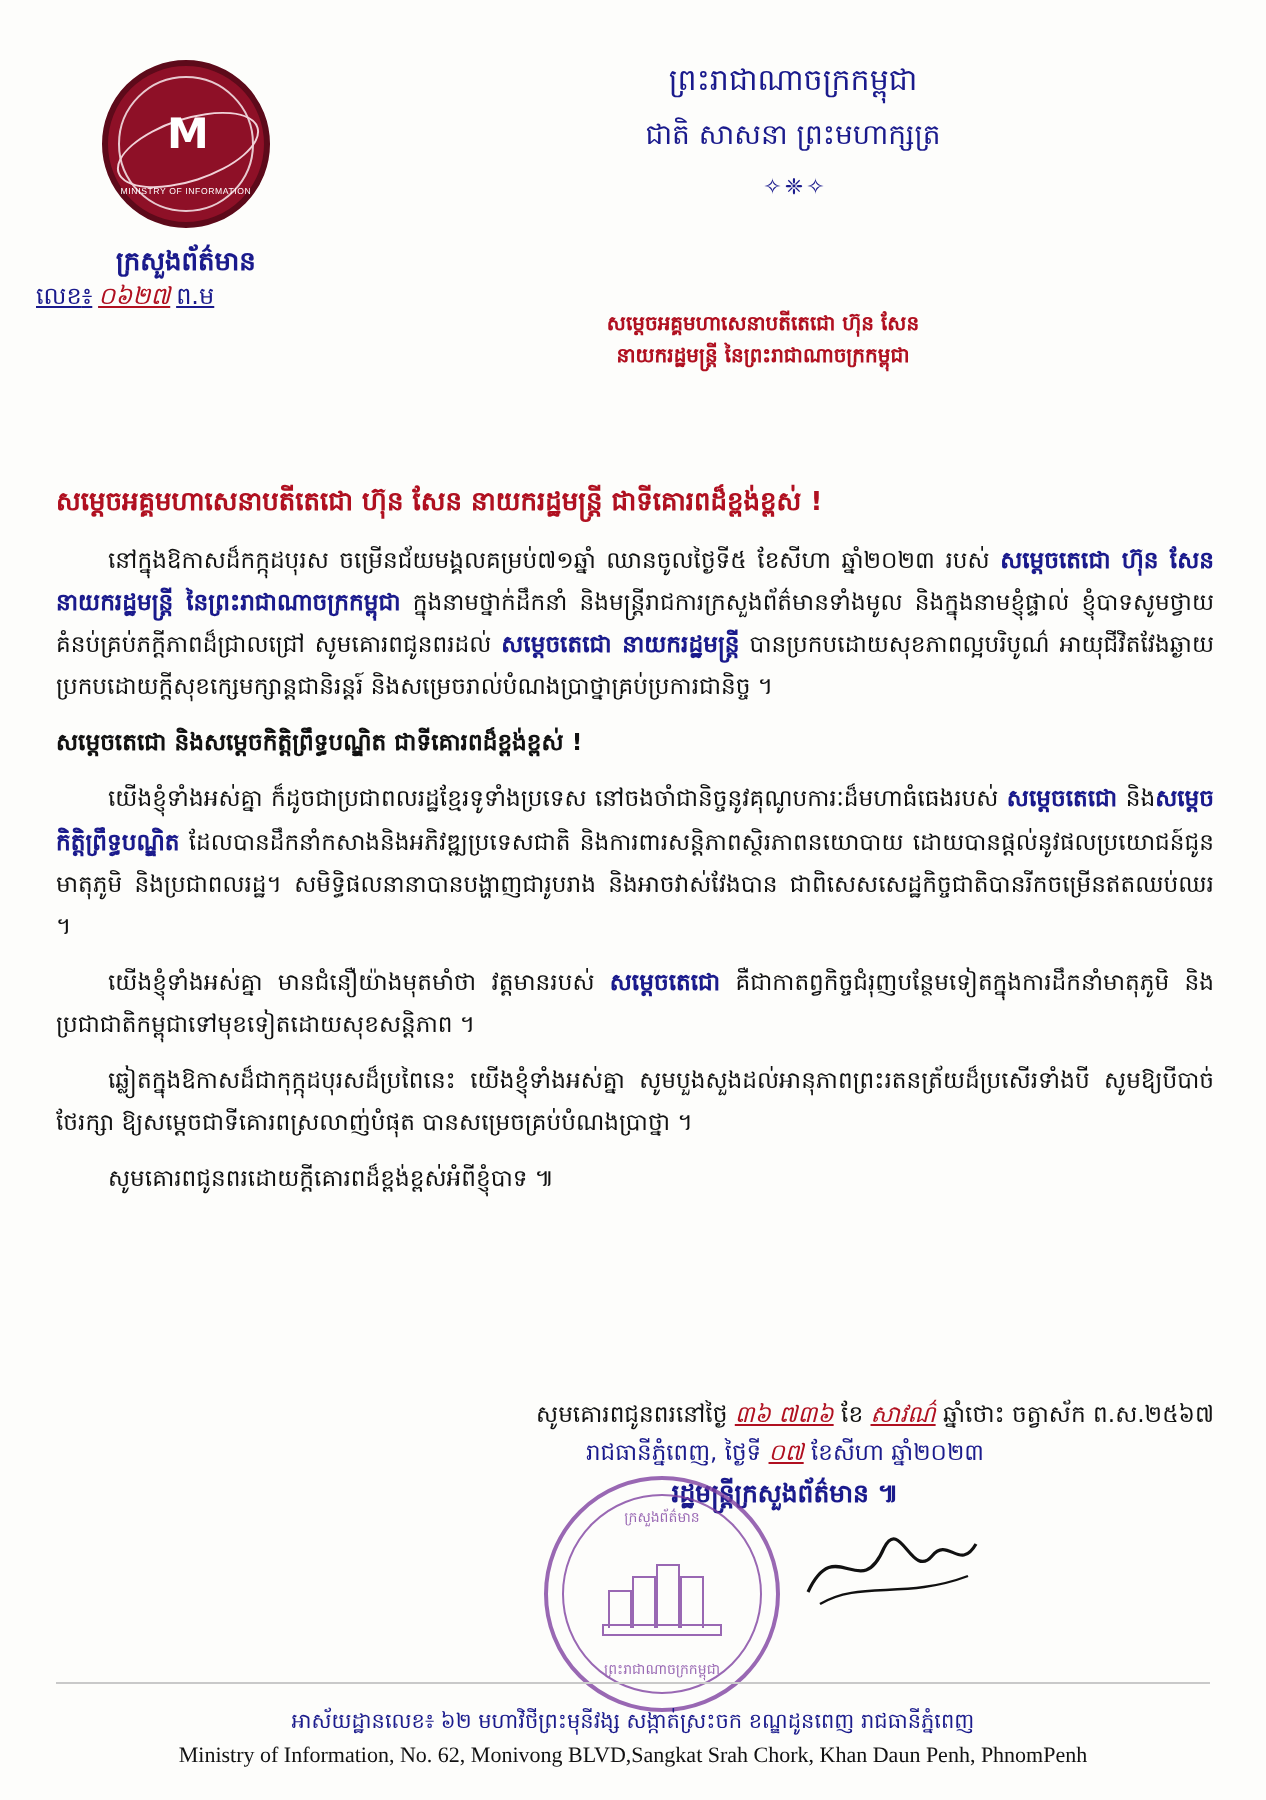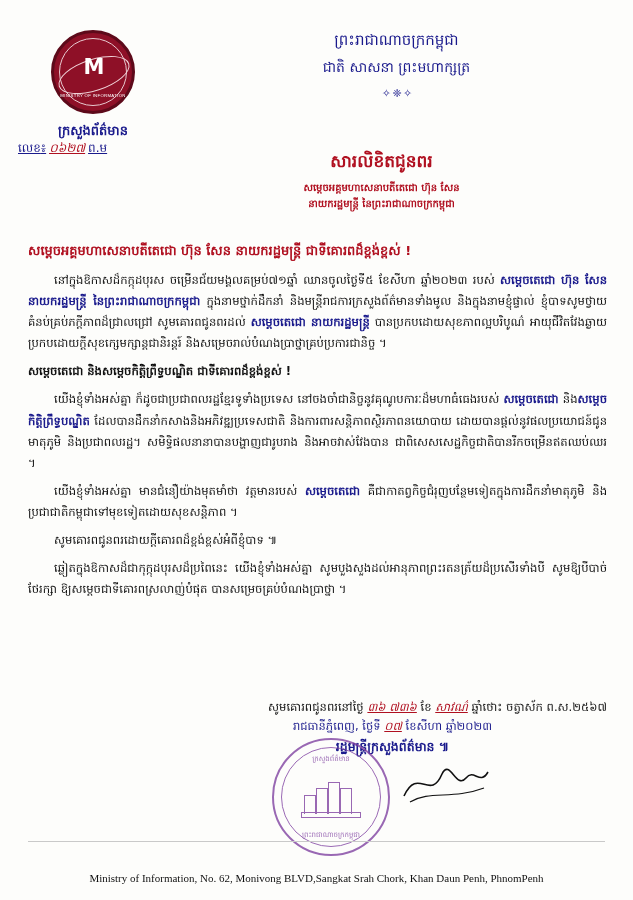--- a/index.html
+++ b/index.html
@@ -334,37 +334,36 @@
       <span>លេខ</span><span>៖</span><span class="num">០៦២៧</span><span>ព.ម</span>
     </div>
 
     <div class="nation-block">
       <div class="nation-line1">ព្រះរាជាណាចក្រកម្ពុជា</div>
       <div class="nation-line2">ជាតិ  សាសនា  ព្រះមហាក្សត្រ</div>
       <div class="divider-orn">✧ ❈ ✧</div>
     </div>
 
     <div class="title-block">
-      <div class="doc-title">សារលិខិតជូនពរ</div>
       <div class="doc-subtitle">
         <div>សម្តេចអគ្គមហាសេនាបតីតេជោ ហ៊ុន សែន</div>
         <div>នាយករដ្ឋមន្ត្រី នៃព្រះរាជាណាចក្រកម្ពុជា</div>
       </div>
     </div>
   </div>
 
   <div class="body-area">
     <div class="salutation">សម្តេចអគ្គមហាសេនាបតីតេជោ ហ៊ុន សែន នាយករដ្ឋមន្ត្រី ជាទីគោរពដ៏ខ្ពង់ខ្ពស់ !</div>
     <div id="paragraphs">
         <p class="para"><span>នៅក្នុងឱកាសដ៏កក្កុដបុរស ចម្រើនជ័យមង្គលគម្រប់៧១ឆ្នាំ ឈានចូលថ្ងៃទី៥ ខែសីហា ឆ្នាំ២០២៣ របស់ </span><span class="blue">សម្តេចតេជោ ហ៊ុន សែន នាយករដ្ឋមន្ត្រី នៃព្រះរាជាណាចក្រកម្ពុជា</span><span> ក្នុងនាមថ្នាក់ដឹកនាំ និងមន្ត្រីរាជការក្រសួងព័ត៌មានទាំងមូល និងក្នុងនាមខ្ញុំផ្ទាល់ ខ្ញុំបាទសូមថ្វាយគំនប់គ្រប់ភក្តីភាពដ៏ជ្រាលជ្រៅ សូមគោរពជូនពរដល់ </span><span class="blue">សម្តេចតេជោ នាយករដ្ឋមន្ត្រី</span><span> បានប្រកបដោយសុខភាពល្អបរិបូណ៌ អាយុជីវិតវែងឆ្ងាយ ប្រកបដោយក្តីសុខក្សេមក្សាន្តជានិរន្តរ៍ និងសម្រេចរាល់បំណងប្រាថ្នាគ្រប់ប្រការជានិច្ច ។</span></p>
         <p class="para noindent center-red">សម្តេចតេជោ និងសម្តេចកិត្តិព្រឹទ្ធបណ្ឌិត ជាទីគោរពដ៏ខ្ពង់ខ្ពស់ !</p>
         <p class="para"><span>យើងខ្ញុំទាំងអស់គ្នា ក៏ដូចជាប្រជាពលរដ្ឋខ្មែរទូទាំងប្រទេស នៅចងចាំជានិច្ចនូវគុណូបការៈដ៏មហាធំធេងរបស់ </span><span class="blue">សម្តេចតេជោ</span><span> និង</span><span class="blue">សម្តេចកិត្តិព្រឹទ្ធបណ្ឌិត</span><span> ដែលបានដឹកនាំកសាងនិងអភិវឌ្ឍប្រទេសជាតិ និងការពារសន្តិភាពស្ថិរភាពនយោបាយ ដោយបានផ្តល់នូវផលប្រយោជន៍ជូនមាតុភូមិ និងប្រជាពលរដ្ឋ។ សមិទ្ធិផលនានាបានបង្ហាញជារូបរាង និងអាចវាស់វែងបាន ជាពិសេសសេដ្ឋកិច្ចជាតិបានរីកចម្រើនឥតឈប់ឈរ ។</span></p>
         <p class="para"><span>យើងខ្ញុំទាំងអស់គ្នា មានជំនឿយ៉ាងមុតមាំថា វត្តមានរបស់ </span><span class="blue">សម្តេចតេជោ</span><span> គឺជាកាតព្វកិច្ចជំរុញបន្ថែមទៀតក្នុងការដឹកនាំមាតុភូមិ និងប្រជាជាតិកម្ពុជាទៅមុខទៀតដោយសុខសន្តិភាព ។</span></p>
+        <p class="para"><span>ឆ្លៀតក្នុងឱកាសដ៏ជាកុក្កុដបុរសដ៏ប្រពៃនេះ យើងខ្ញុំទាំងអស់គ្នា សូមបួងសួងដល់អានុភាពព្រះរតនត្រ័យដ៏ប្រសើរទាំងបី សូមឱ្យបីបាច់ ថែរក្សា ឱ្យសម្តេចជាទីគោរពស្រលាញ់បំផុត បានសម្រេចគ្រប់បំណងប្រាថ្នា ។</span></p>
         <p class="para"><span>សូមគោរពជូនពរដោយក្តីគោរពដ៏ខ្ពង់ខ្ពស់អំពីខ្ញុំបាទ ៕</span></p>
-        <p class="para"><span>ឆ្លៀតក្នុងឱកាសដ៏ជាកុក្កុដបុរសដ៏ប្រពៃនេះ យើងខ្ញុំទាំងអស់គ្នា សូមបួងសួងដល់អានុភាពព្រះរតនត្រ័យដ៏ប្រសើរទាំងបី សូមឱ្យបីបាច់ ថែរក្សា ឱ្យសម្តេចជាទីគោរពស្រលាញ់បំផុត បានសម្រេចគ្រប់បំណងប្រាថ្នា ។</span></p>
       </div>
   </div>
 
   <div class="sign-area">
     <div class="date-line">
       <span>សូមគោរពជូនពរនៅថ្ងៃ</span>
       <span class="hand">៣៦ ៧៣៦</span>
       <span>ខែ</span>
       <span class="hand">សាវណ៌</span>
       <span>ឆ្នាំថោះ ចត្វាស័ក ព.ស.២៥៦៧</span>
@@ -391,16 +390,17 @@
   </div>
 
   <svg class="signature-scribble" viewBox="0 0 90 46">
     <path d="M4 36 C 18 6, 30 42, 42 14 C 50 -2, 56 30, 66 18 C 74 8, 80 26, 88 12" fill="none" stroke="#111111" stroke-width="1.6"></path>
     <path d="M10 42 C 30 30, 52 40, 84 28" fill="none" stroke="#111111" stroke-width="1.2"></path>
   </svg>
 
   <div class="footer-rule"></div>
 
   <div class="footer">
+    <div class="kh">អាស័យដ្ឋានលេខ៖ ៦២ មហាវិថីព្រះមុនីវង្ស សង្កាត់ស្រះចក ខណ្ឌដូនពេញ រាជធានីភ្នំពេញ</div>
     <div class="en">Ministry of Information, No. 62, Monivong BLVD,Sangkat Srah Chork, Khan Daun Penh, PhnomPenh</div>
   </div>
 
 </div>
 
 </body></html>

